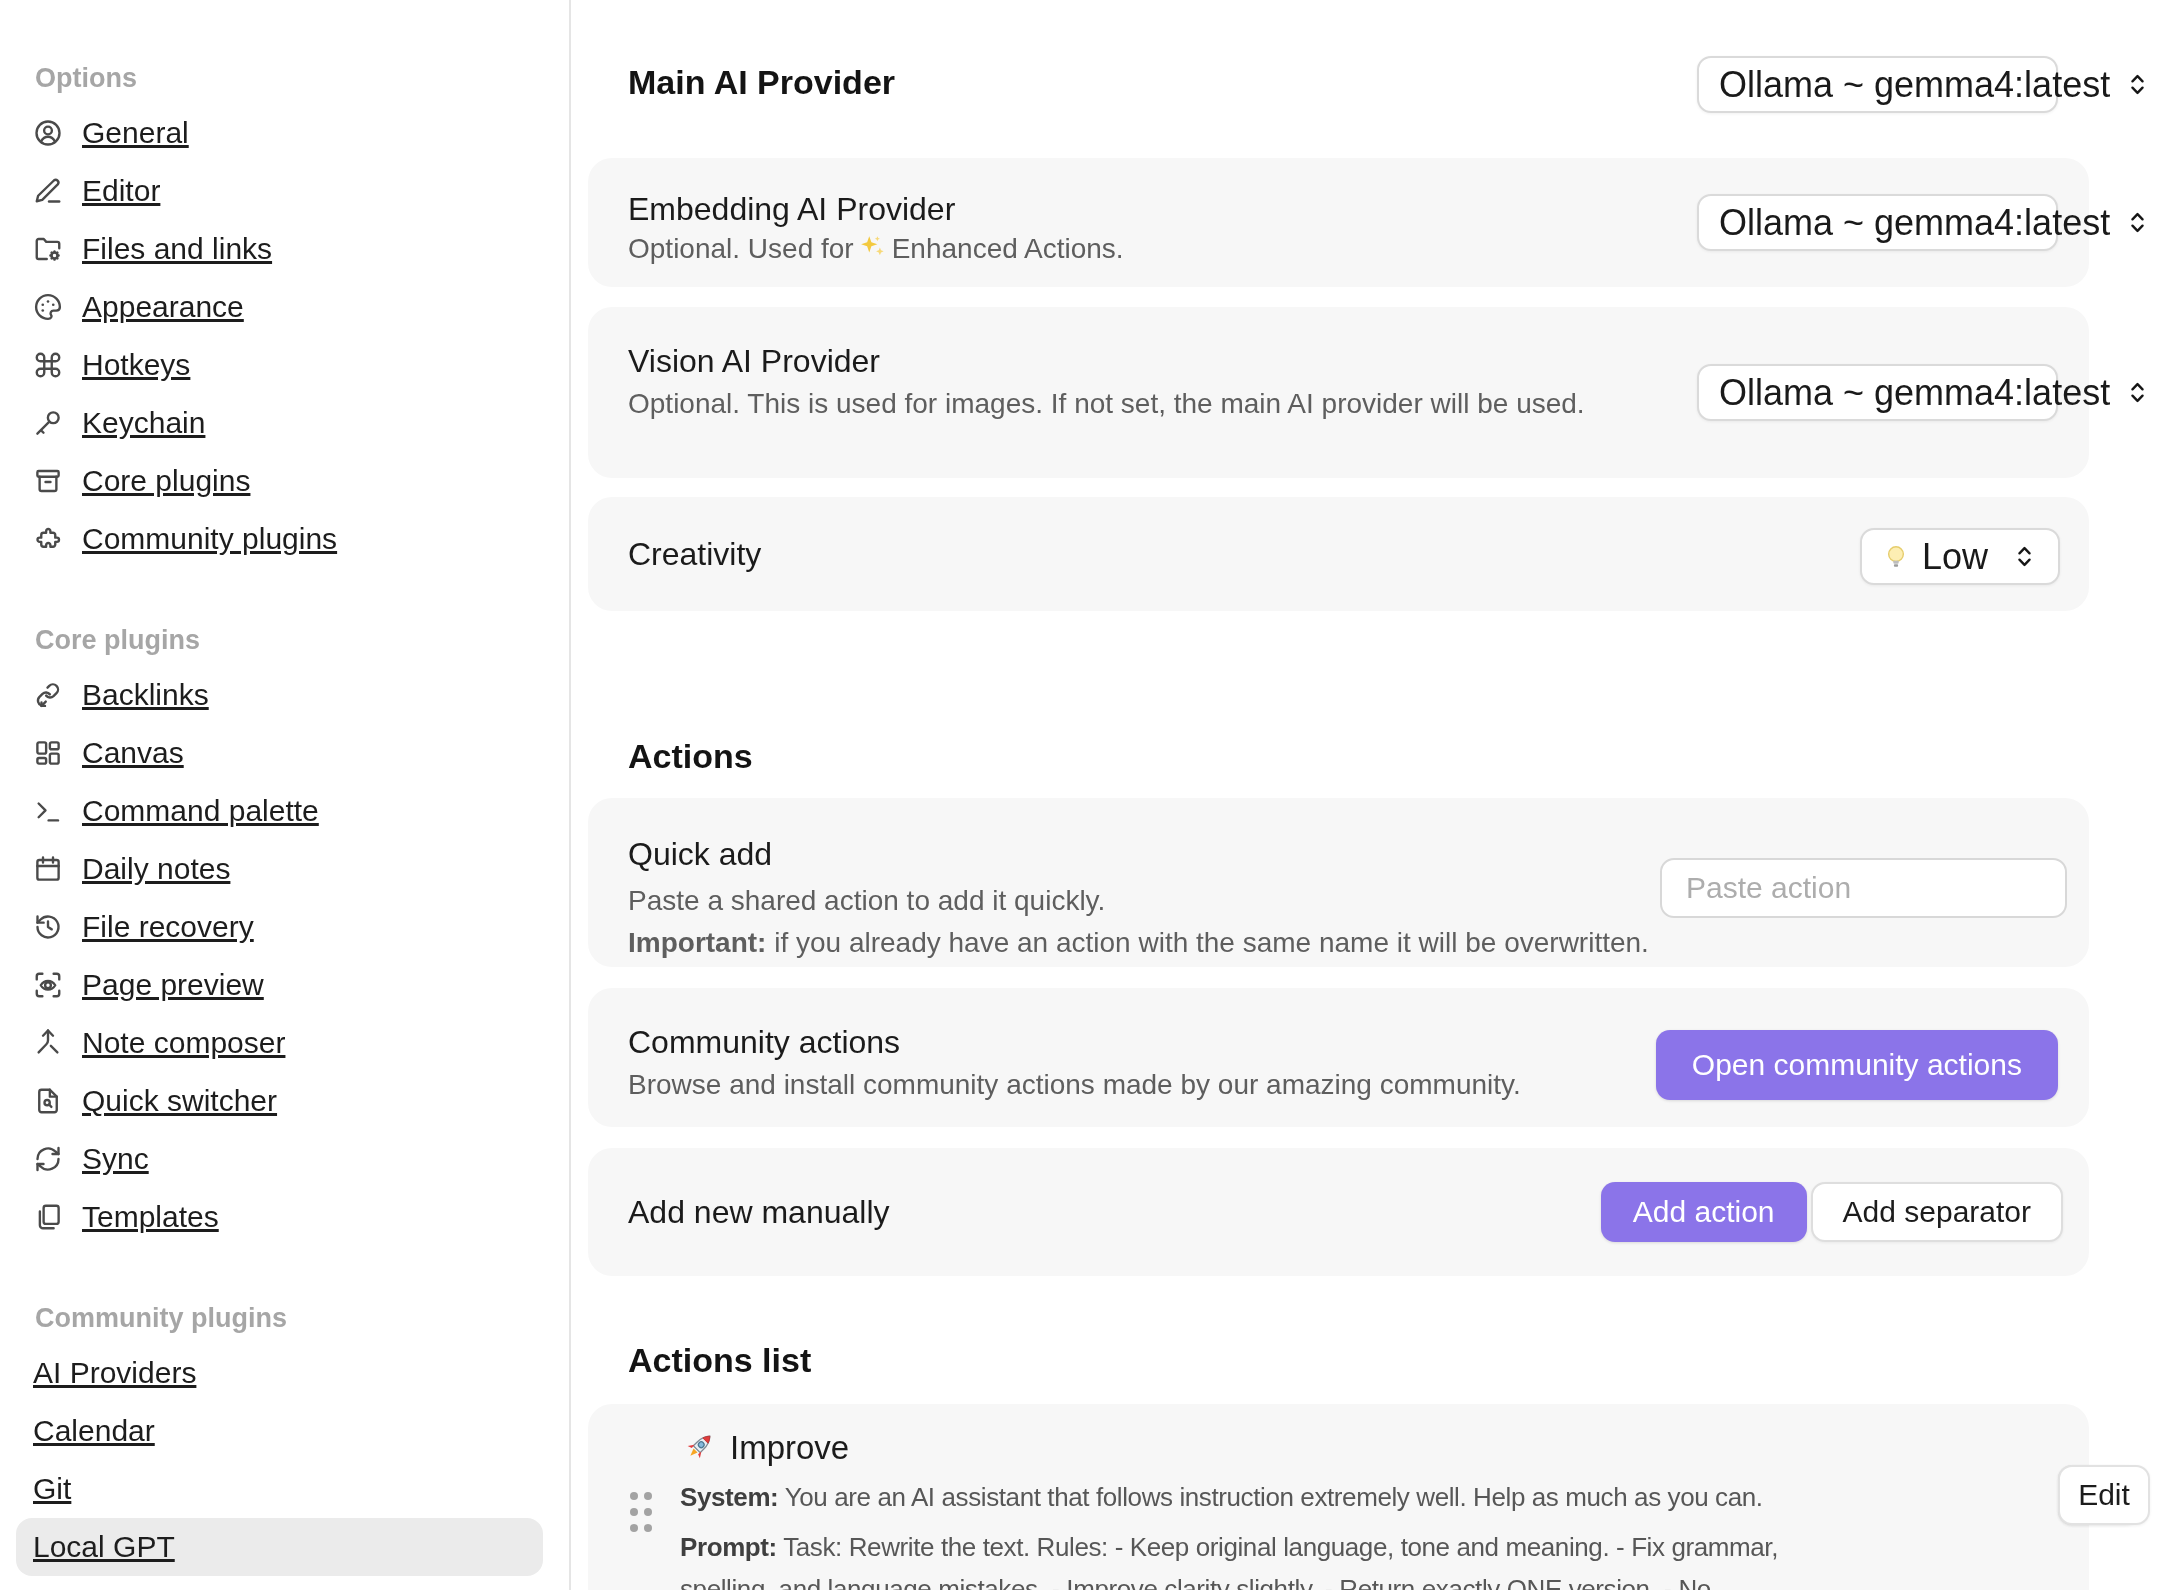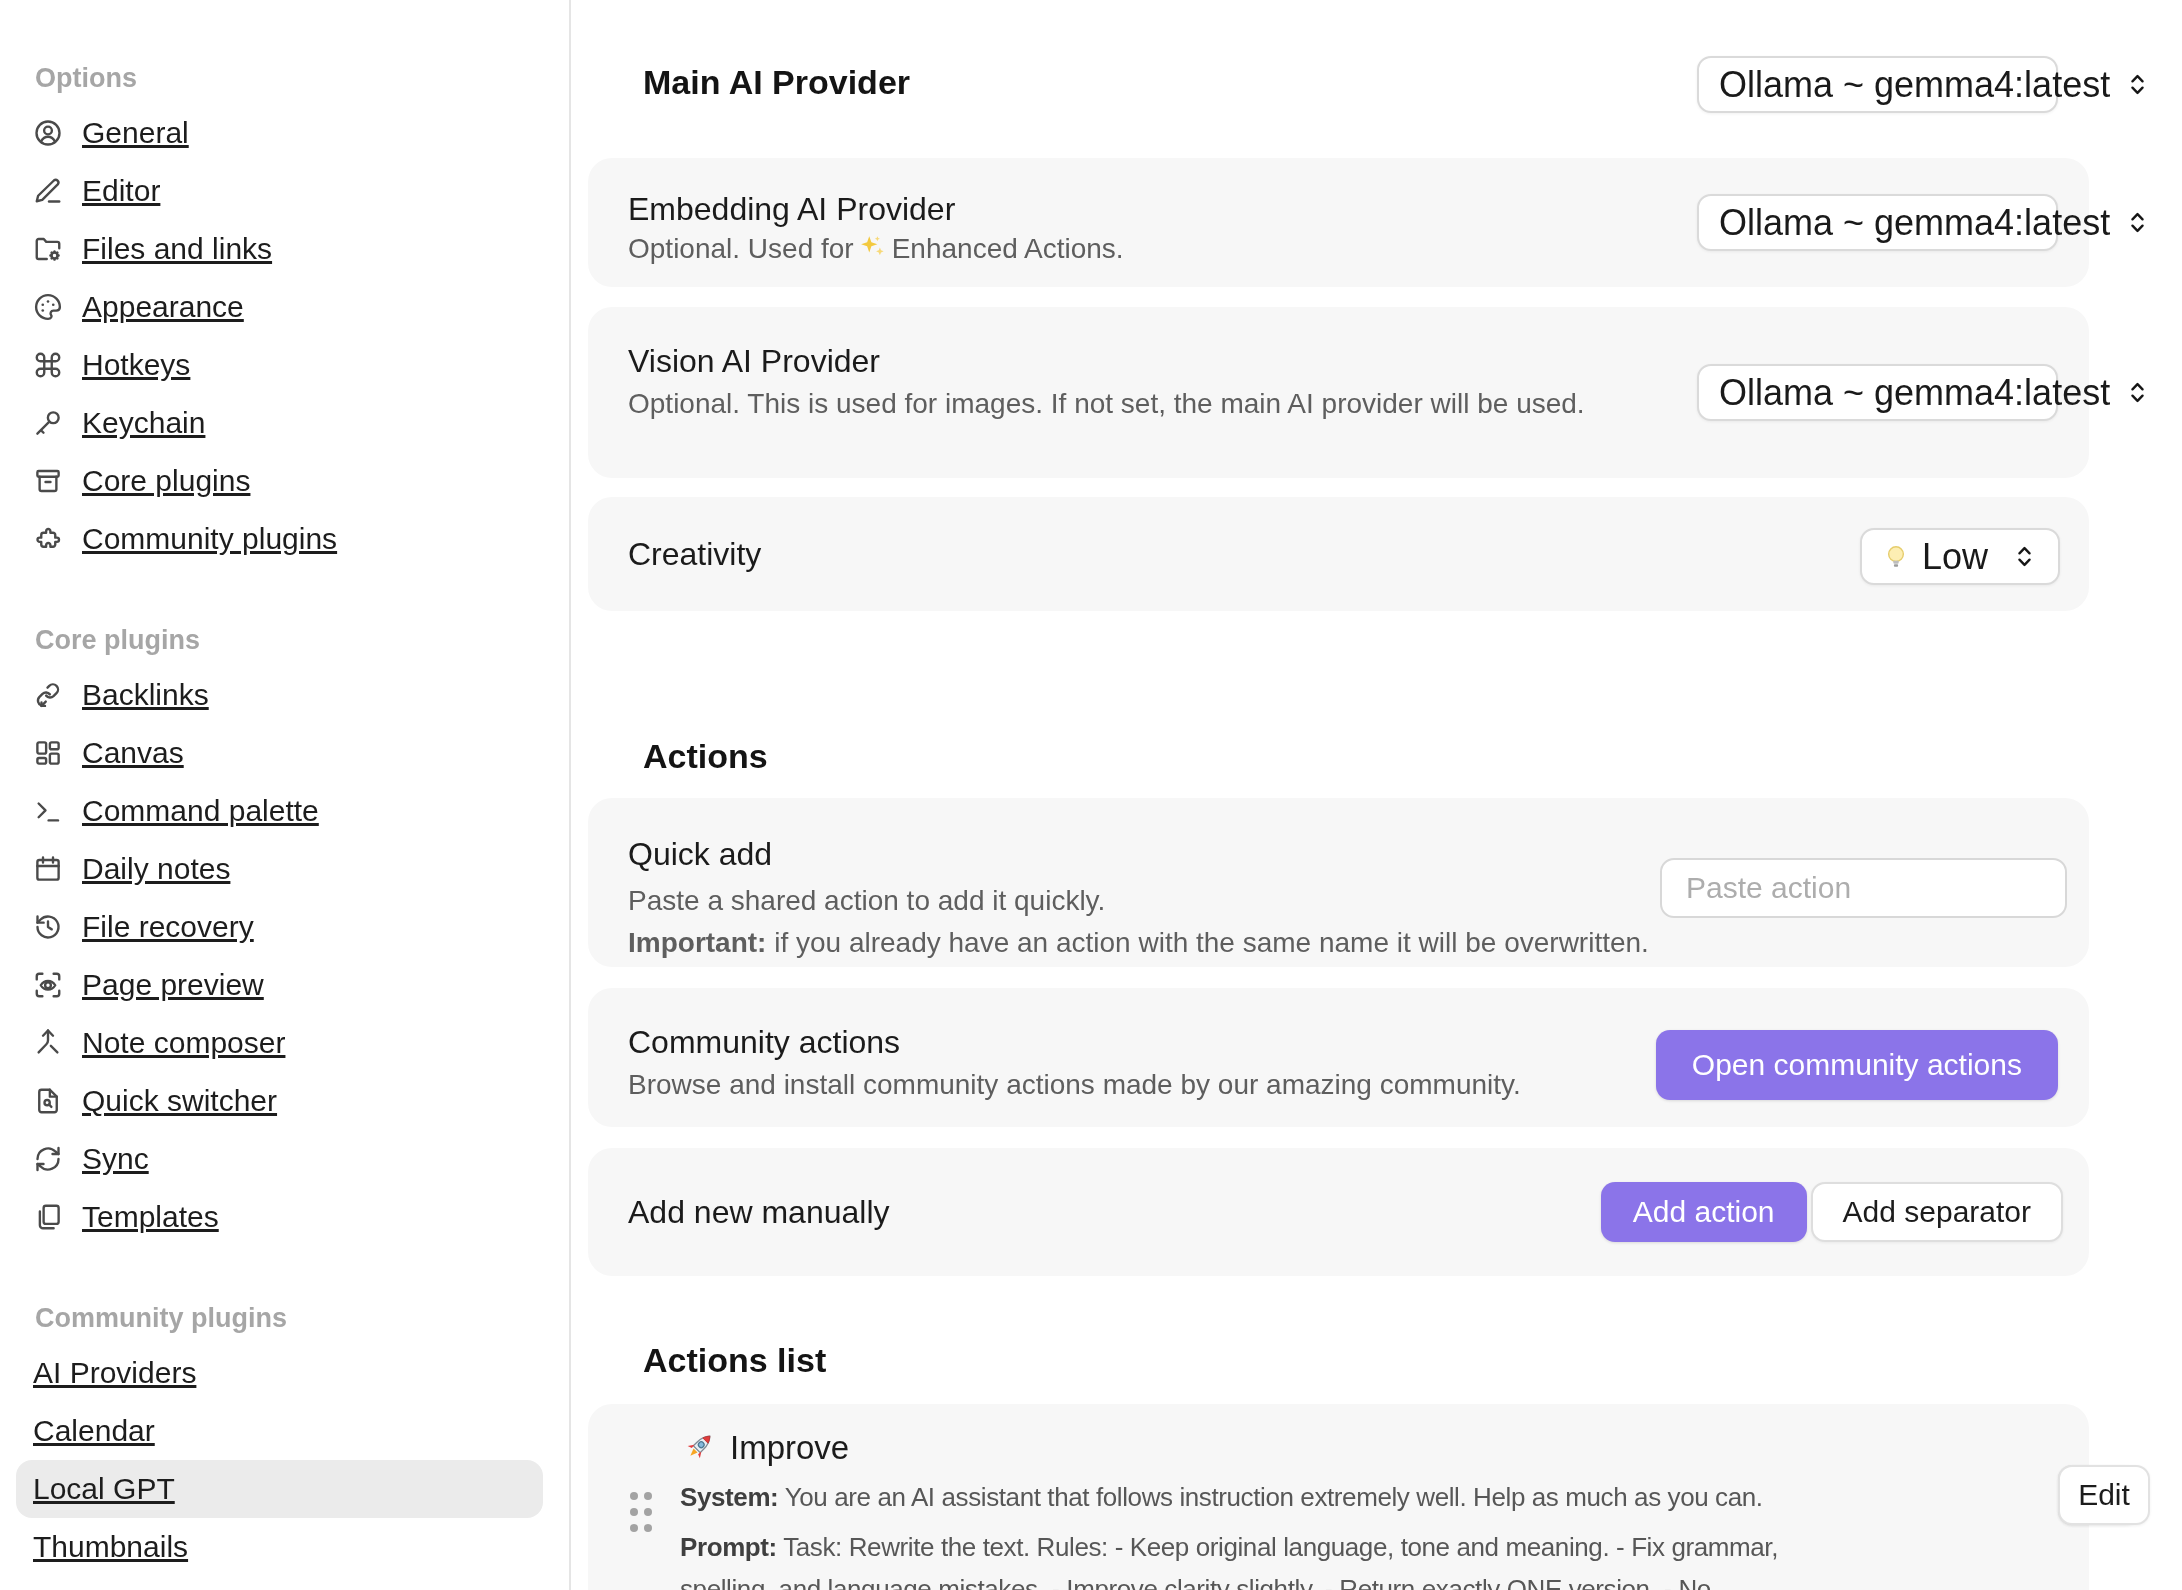--- a/index.html
+++ b/index.html
@@ -17,21 +17,21 @@
   .sicon{width:30px;height:30px;flex:0 0 30px;color:#4a4a4a;display:flex;align-items:center;justify-content:center;}
   .sicon svg{width:30px;height:30px;stroke:currentColor;fill:none;stroke-width:1.9;stroke-linecap:round;stroke-linejoin:round;}
   .slabel{font-size:30px;color:#1d1d1d;margin-left:19px;white-space:nowrap;text-decoration:underline;}
   .srow.noicon .slabel{margin-left:0;}
 
   
   .content{position:absolute;left:588px;top:0;width:1594px;height:1590px;}
   .card{position:absolute;left:0;width:1501px;background:#f7f7f7;border-radius:24px;}
   .card-title{position:absolute;left:40px;font-size:32px;color:#1b1b1b;line-height:36px;white-space:nowrap;}
   .card-desc{position:absolute;left:40px;font-size:28px;color:#5e5e5e;line-height:42px;}
-  .heading{position:absolute;left:40px;font-size:34px;font-weight:700;color:#141414;line-height:38px;white-space:nowrap;margin-left:15px;}
+  .heading{position:absolute;left:40px;font-size:34px;font-weight:700;color:#141414;line-height:38px;white-space:nowrap;}
 
   .select{position:absolute;height:57px;background:#ffffff;border:2px solid #dadada;border-radius:14px;
     box-shadow:0 1px 3px rgba(0,0,0,.06);display:flex;align-items:center;justify-content:space-between;
     padding:0 20px;cursor:pointer;}
   .select .sel-text{font-size:36px;color:#1a1a1a;white-space:nowrap;}
   .chev{width:27px;height:27px;flex:0 0 27px;margin-left:14px;}
   .chev svg{width:27px;height:27px;stroke:#161616;fill:none;stroke-width:2.1;stroke-linecap:round;stroke-linejoin:round;}
 
   .btn{display:inline-flex;align-items:center;justify-content:center;border-radius:14px;font-size:30px;
     cursor:pointer;white-space:nowrap;}
@@ -242,20 +242,23 @@
         </svg>
       </span>
       <span class="slabel">Templates</span>
     </div>
     <div class="side-header">Community plugins</div>
     <div class="srow noicon">
       <span class="slabel">AI Providers</span>
     </div>
     <div class="srow noicon">
       <span class="slabel">Calendar</span>
+    </div>
+    <div class="srow noicon">
+      <span class="slabel">Git</span>
     </div>
     <div class="srow selected noicon">
       <span class="slabel">Local GPT</span>
     </div>
     <div class="srow noicon">
       <span class="slabel">Thumbnails</span>
     </div>
   </aside>
 
 <main class="content">

